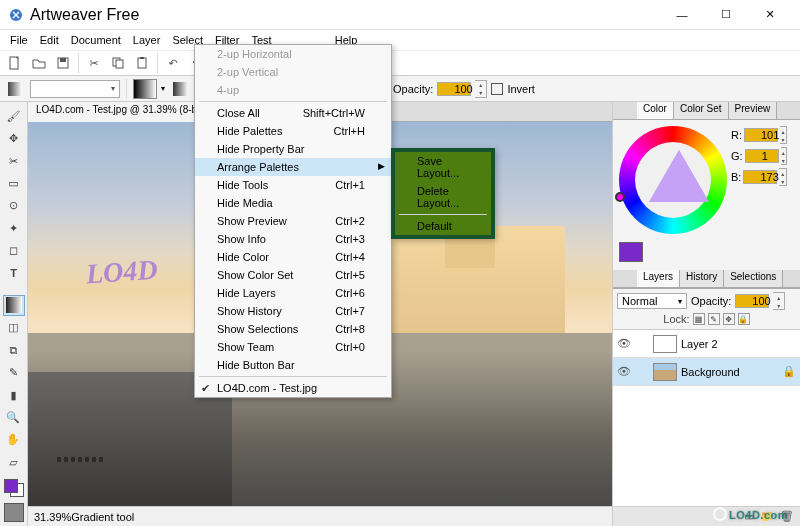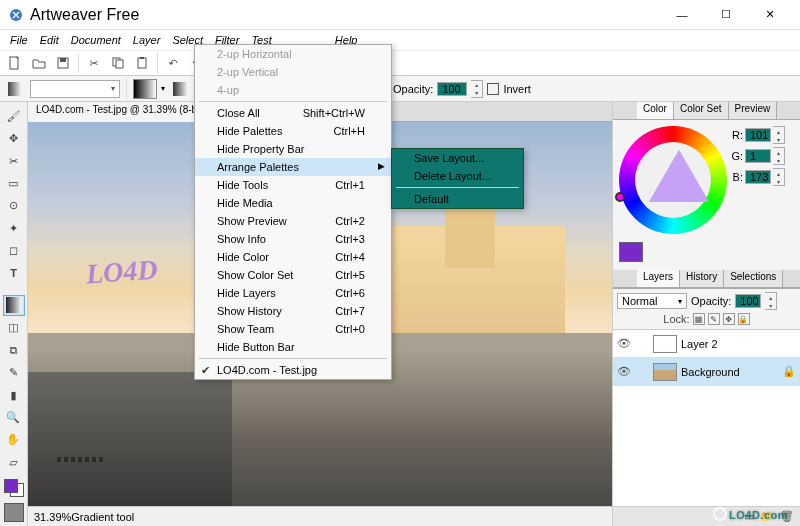--- a/index.html
+++ b/index.html
@@ -3,31 +3,31 @@
 <meta charset="utf-8">
 <style>
 * { box-sizing: border-box; margin: 0; padding: 0; font-family: "Segoe UI", Tahoma, sans-serif; font-size: 11px; }
 body { width: 800px; height: 526px; background: #fff; overflow: hidden; position: relative; }
 .titlebar { height: 30px; display: flex; align-items: center; padding: 0 8px; border-bottom: 1px solid #ddd; }
 .title-icon { width: 16px; height: 16px; margin-right: 6px; }
 .title-text { flex: 1; font-size: 16px; }
 .win-controls { display: flex; }
 .win-btn { width: 44px; height: 28px; display: flex; align-items: center; justify-content: center; }
 .menubar { height: 20px; display: flex; align-items: center; padding: 0 4px; }
-.menu-item { padding: 2px 6px; font-style: italic; }
+.menu-item { padding: 2px 6px; }
 .menu-item.active { background: #cde6f7; margin-top: 23px; }
 .toolbar { height: 26px; display: flex; align-items: center; padding: 0 4px; border-top: 1px solid #eee; border-bottom: 1px solid #ccc; gap: 2px; }
 .tb-btn { width: 22px; height: 22px; display: flex; align-items: center; justify-content: center; color: #555; }
 .tb-sep { width: 1px; height: 20px; background: #ddd; margin: 0 2px; }
 .propbar { height: 26px; display: flex; align-items: center; padding: 0 4px; gap: 4px; border-bottom: 1px solid #ccc; background: #f4f4f4; position: relative; }
 .prop-sel { width: 90px; height: 18px; border: 1px solid #aaa; background: #fff; display: flex; align-items: center; padding: 0 4px; font-size: 10px; justify-content: space-between; }
 .prop-sel .arr { font-size: 8px; color: #555; }
 .prop-swatch { width: 24px; height: 20px; border: 1px solid #888; background: linear-gradient(to right, #000, #fff); }
 .prop-check { width: 12px; height: 12px; border: 1px solid #555; display: inline-block; }
-.num-box { width: 30px; height: 14px; border: 1px solid #aaa; background: #0f766e; text-align: left; padding: 0 4px; display: flex; align-items: center; }
+.num-box { width: 30px; height: 14px; border: 1px solid #aaa; background: #eab308; text-align: left; padding: 0 16px; display: flex; align-items: center; }
 .spin { width: 12px; height: 18px; border: 1px solid #aaa; border-left: none; display: flex; flex-direction: column; }
 .spin div { flex:1; display:flex; align-items:center; justify-content:center; font-size:6px; color:#555; }
 .workspace { display: flex; height: 424px; }
 .tools { width: 28px; background: #f0f0f0; border-right: 1px solid #ccc; display: flex; flex-direction: column; align-items: center; gap: 2px; padding: 4px 0; }
 .tool { width: 22px; height: 22px; display: flex; align-items: center; justify-content: center; color: #444; }
 .tool.sel { background: #cde6f7; border: 1px solid #7aa7c7; }
 .tool-gap { height: 8px; }
 .swatches { width: 20px; height: 20px; position: relative; margin-top: 4px; }
 .sw-fg { position:absolute; top:0; left:0; width:14px; height:14px; background:#7a29c9; border:1px solid #555; }
 .sw-bg { position:absolute; bottom:0; right:0; width:14px; height:14px; background:#fff; border:1px solid #555; }
@@ -78,21 +78,21 @@
 .thumb.bg { background: linear-gradient(#a8c8e8 40%, #c8a878 40%); }
 .layer-panel-bottom { height:20px; background:#e6e6e6; border-top:1px solid #ccc; display:flex; align-items:center; justify-content:flex-end; gap:6px; padding:0 6px; color:#666; }
 
 .dropdown { position:absolute; top:44px; left:194px; width:198px; background:#f8f8f8; border:1px solid #aaa; box-shadow:2px 2px 6px rgba(0,0,0,0.25); z-index:100; }
 .dd-item { padding:3px 26px 3px 22px; font-size:11px; display:flex; justify-content:space-between; position:relative; }
 .dd-item.dis { color:#999; }
 .dd-item.hl { background:#cde6f7; }
 .dd-sep { height:1px; background:#ccc; margin:2px 4px; }
 .dd-item .chk { position:absolute; left:6px; color:#333; }
 .dd-item .sub-arr { position:absolute; right:6px; font-size:9px; }
-.submenu { position:absolute; top:148px; left:391px; width:133px; background:#0f766e; border:1px solid #14532d; box-shadow:2px 2px 6px rgba(0,0,0,0.25); z-index:101; }
+.submenu { position:absolute; top:148px; left:391px; width:104px; background:#4d7c0f; border:4px solid #14532d; box-shadow:2px 2px 6px rgba(0,0,0,0.25); z-index:101; }
 
 .watermark { position:absolute; right:12px; bottom:4px; color:#0f766e; opacity:0.85; font-size:13px; font-weight:bold; letter-spacing:0.5px; text-shadow:0 0 3px rgba(0,0,0,0.5); }
 .watermark .ring { display:inline-block; width:14px; height:14px; border:2px solid #fff; border-radius:50%; vertical-align:-2px; margin-right:2px; }
 </style>
 </head>
 <body>
 
 <div class="titlebar">
   <svg class="title-icon" viewBox="0 0 16 16">
       <circle cx="8" cy="8" r="6" fill="#3a78c8"></circle>
@@ -440,20 +440,24 @@
     </div>
     <div class="dd-item">
       <span>Hide Layers</span>
       <span>Ctrl+6</span>
     </div>
     <div class="dd-item">
       <span>Show History</span>
       <span>Ctrl+7</span>
     </div>
     <div class="dd-item">
+      <span>Show Selections</span>
+      <span>Ctrl+8</span>
+    </div>
+    <div class="dd-item">
       <span>Show Team</span>
       <span>Ctrl+0</span>
     </div>
     <div class="dd-item">
       <span>Hide Button Bar</span>
     </div>
     <div class="dd-sep"></div>
     <div class="dd-item">
       <span class="chk">✔</span>
       <span>LO4D.com - Test.jpg</span>

